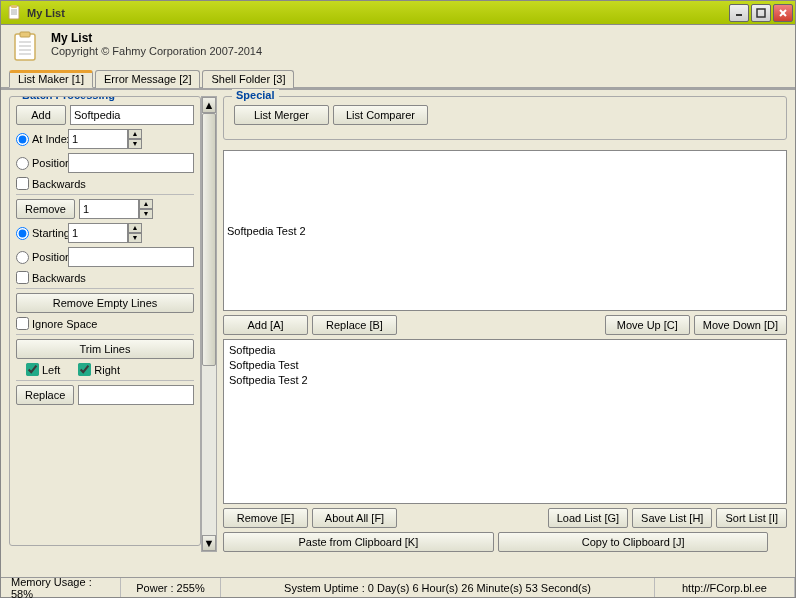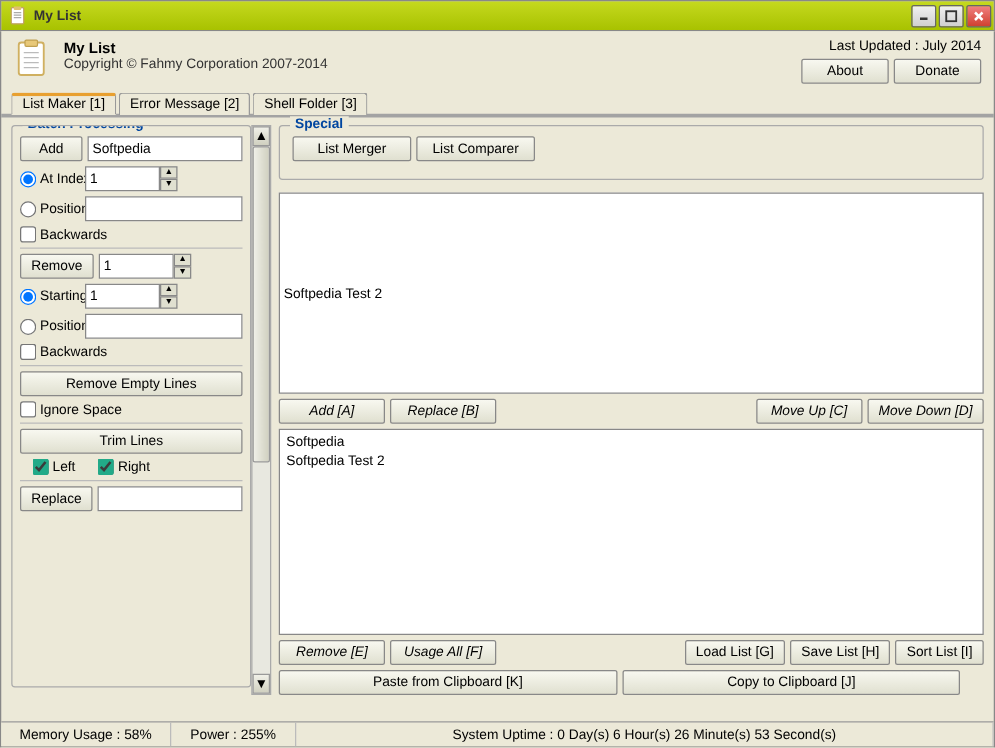--- a/index.html
+++ b/index.html
@@ -59,21 +59,21 @@
 .right-panel { flex:1; display:flex; flex-direction:column; gap:4px; }
 .special-row .btn { min-width:95px; }
 .special-fieldset { padding:8px 23px 10px 10px; }
 
 .text-add-row { display:flex; justify-content:space-between; align-items:center; }
 .underline { text-decoration: underline; }
 
 .big-input { width:100%; }
 .action-row { display:flex; gap:4px; }
 .action-row .spacer { flex:1; }
-.btn-med { min-width:85px;font-style:italic; }
+.btn-med { min-width:85px; }
 .btn-sm { min-width:70px; }
 
 .listbox { flex:1; background:#fff; border:1px solid #888; padding:3px 5px; overflow:auto; }
 .listbox div { line-height:15px; }
 
 .bottom-actions { display:flex; gap:4px; }
 .bottom-actions .spacer { flex:1; }
 .copy-paste-row { display:flex; gap:4px; }
 .copy-paste-row .btn { flex:1; text-align:center; }
 
@@ -128,27 +128,20 @@
           <line x1="8" y1="11" x2="20" y2="11" stroke="#bbb"></line>
           <line x1="8" y1="15" x2="20" y2="15" stroke="#bbb"></line>
           <line x1="8" y1="19" x2="20" y2="19" stroke="#bbb"></line>
           <line x1="8" y1="23" x2="20" y2="23" stroke="#bbb"></line>
         </svg>
     </div>
     <div class="header-text">
       <div class="header-title">My List</div>
       <div class="header-copy">Copyright © Fahmy Corporation 2007-2014</div>
     </div>
-    <div class="header-right">
-      <div class="last-updated">Last Updated : July 2014</div>
-      <div class="header-btns">
-        <button class="btn btn-wide">About</button>
-        <button class="btn btn-wide">Donate</button>
-      </div>
-    </div>
   </div>
 
   <div class="tabs-row">
     <div class="tab active">List Maker [1]</div>
     <div class="tab">Error Message [2]</div>
     <div class="tab">Shell Folder [3]</div>
   </div>
 
   <div class="main-area">
     <div class="left-panel">
@@ -275,37 +268,39 @@
       <div class="action-row">
         <button class="btn btn-med">Add [A]</button>
         <button class="btn btn-med">Replace [B]</button>
         <div class="spacer"></div>
         <button class="btn btn-med">Move Up [C]</button>
         <button class="btn btn-med">Move Down [D]</button>
       </div>
 
       <div class="listbox">
         <div>Softpedia</div>
+        <div>Softpedia Test</div>
         <div>Softpedia Test 2</div>
       </div>
 
       <div class="bottom-actions">
         <button class="btn btn-med">Remove [E]</button>
-        <button class="btn btn-med">Usage All [F]</button>
+        <button class="btn btn-med">About All [F]</button>
         <div class="spacer"></div>
         <button class="btn btn-sm">Load List [G]</button>
         <button class="btn btn-sm">Save List [H]</button>
         <button class="btn btn-sm">Sort List [I]</button>
       </div>
       <div class="copy-paste-row">
         <button class="btn" style="max-width:48%">Paste from Clipboard [K]</button>
         <button class="btn" style="max-width:48%">Copy to Clipboard [J]</button>
       </div>
     </div>
   </div>
 
   <div class="status-bar">
-    <div class="status-cell" style="width:136px">Memory Usage : 58%</div>
+    <div class="status-cell" style="width:120px">Memory Usage : 58%</div>
     <div class="status-cell" style="width:100px">Power : 255%</div>
     <div class="status-cell wide">System Uptime : 0 Day(s) 6 Hour(s) 26 Minute(s) 53 Second(s)</div>
+    <div class="status-cell" style="width:140px">http://FCorp.bl.ee</div>
   </div>
 
 </div>
 
 </body></html>

